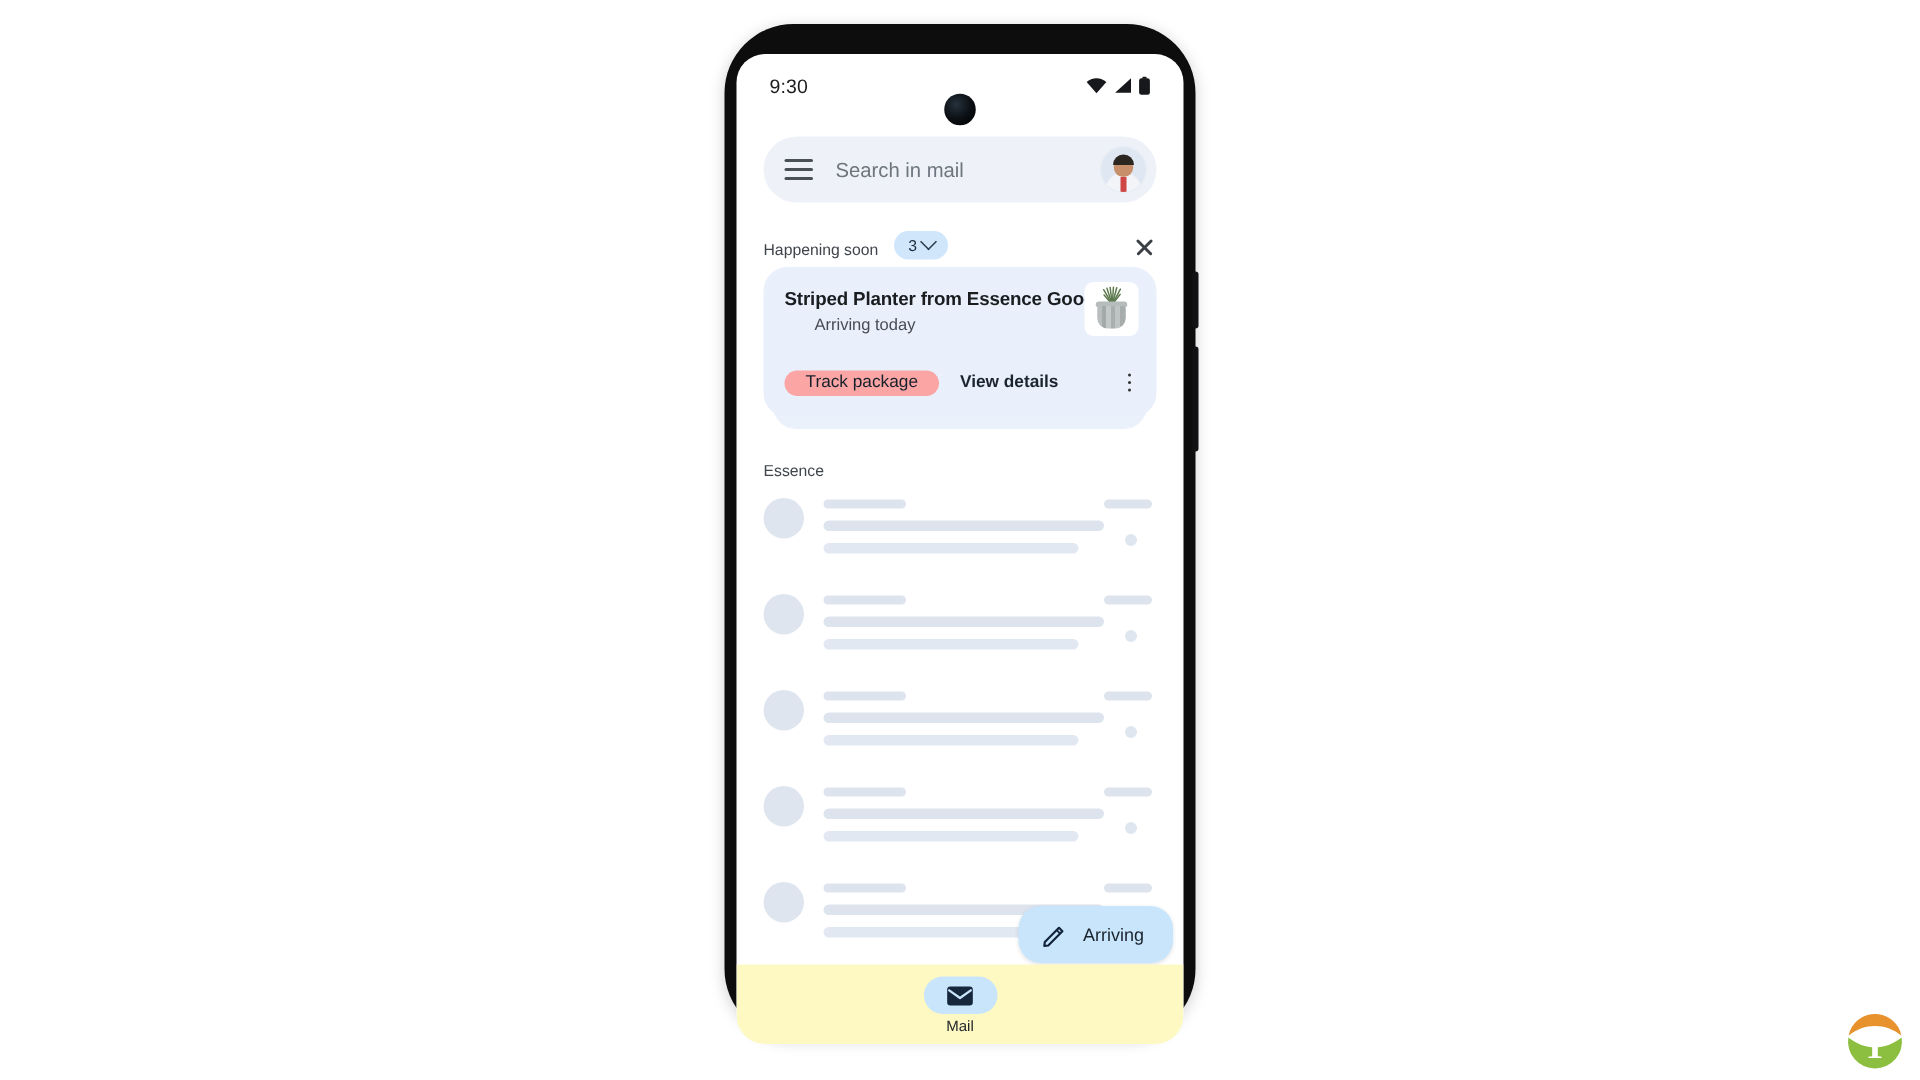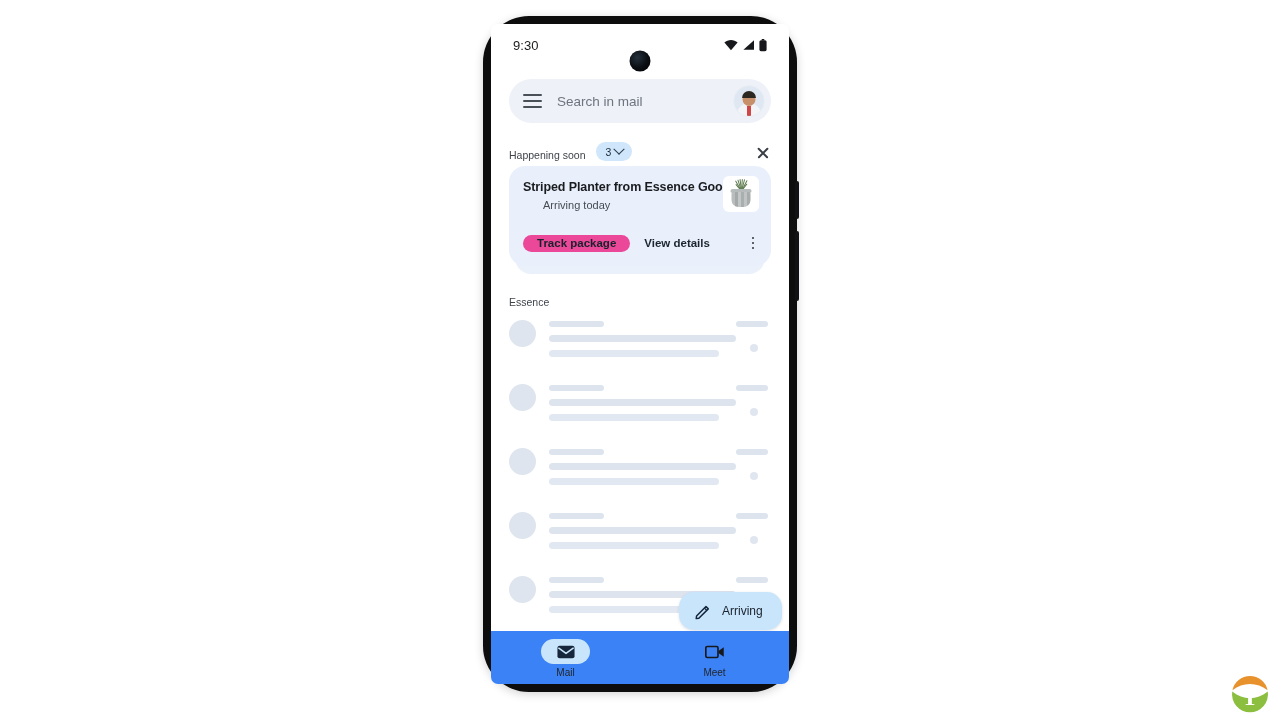--- a/index.html
+++ b/index.html
@@ -10,22 +10,22 @@
   }
   .stage{position:relative;width:1280px;height:720px;}
 
   
   .phone{
     position:absolute;left:483px;top:16px;width:314px;height:676px;
     background:#0d0d0e;border-radius:46px;
     box-shadow:0 2px 10px rgba(0,0,0,.18);
   }
   .phone-inner{
-    position:absolute;left:8px;top:8px;width:298px;height:660px;
-    background:#ffffff;border-radius:7px;overflow:hidden;
+    position:absolute;left:8px;top:20px;width:298px;height:660px;
+    background:#ffffff;border-radius:19px;overflow:hidden;
   }
   .side-btn{position:absolute;right:-2px;width:4px;background:#121214;border-radius:2px;}
   .side-btn.b1{top:165px;height:38px;}
   .side-btn.b2{top:215px;height:70px;}
 
   
   .statusbar{
     position:absolute;left:0;top:0;width:298px;height:42px;
     display:flex;align-items:center;justify-content:space-between;
     padding:0 22px;box-sizing:border-box;
@@ -91,22 +91,22 @@
   }
   .pot{position:absolute;left:50%;bottom:5px;transform:translateX(-50%);width:19px;height:15px;
     background:linear-gradient(90deg,#b9bdbd 0 16%,#a4a9a9 16% 32%,#c3c7c7 32% 48%,#a9aeae 48% 64%,#c0c4c4 64% 80%,#a7acac 80% 100%);
     border-radius:2px 2px 7px 7px;}
   .pot-rim{position:absolute;left:50%;bottom:19px;transform:translateX(-50%);width:21px;height:4px;background:#b6bbbb;border-radius:2px;}
   .leaves{position:absolute;left:50%;bottom:21px;transform:translateX(-50%);width:20px;height:13px;}
   .leaves i{position:absolute;bottom:0;left:50%;width:1.4px;height:12px;background:#5d7a4e;border-radius:1px;transform-origin:bottom center;}
 
   .card-actions{position:absolute;left:14px;right:10px;bottom:14px;display:flex;align-items:center;}
   .btn-track{
-    height:17px;padding:0 14px;border-radius:13px;background:#ec4899;
-    display:flex;align-items:center;font-size:11.5px;color:#17212c;font-weight:700;
+    height:17px;padding:0 14px;border-radius:13px;background:#fca5a5;
+    display:flex;align-items:center;font-size:11.5px;color:#17212c;font-weight:400;
   }
   .btn-details{margin-left:14px;font-size:11.5px;color:#1b2530;font-weight:700;}
   .kebab{margin-left:auto;width:16px;height:18px;display:flex;flex-direction:column;align-items:center;justify-content:center;gap:2.6px;}
   .kebab i{width:2.6px;height:2.6px;border-radius:50%;background:#2f3337;}
 
   
   .primary-label{position:absolute;left:18px;top:272px;font-size:10.5px;color:#40454c;}
 
   
   .list{position:absolute;left:0;top:288px;width:298px;height:360px;}
@@ -124,21 +124,21 @@
     background:#c9e5fb;border-radius:15px;display:flex;align-items:center;
     padding-left:15px;box-sizing:border-box;gap:11px;
     box-shadow:0 1px 3px rgba(20,40,70,.14);
   }
   .fab-label{font-size:12px;color:#19222c;font-weight:500;}
   .pencil{width:17px;height:17px;position:relative;flex:none;}
 
   
   .navbar{
     position:absolute;left:0;bottom:0;width:298px;height:53px;
-    background:#3b82f6;display:flex;text-align:center;
+    background:#fef9c3;display:flex;text-align:center;
   }
   .navitem{flex:1;display:flex;flex-direction:column;align-items:center;justify-content:center;gap:3px;padding-top:2px;}
   .nav-pill{width:49px;height:25px;border-radius:13px;display:flex;align-items:center;justify-content:center;}
   .nav-pill.active{background:#c9e5fb;}
   .nav-label{font-size:10px;color:#22262b;}
 
   
   .watermark{position:absolute;left:1228px;top:672px;width:44px;height:44px;}
 </style>
 </head>
@@ -292,29 +292,20 @@
       <div class="navbar">
         <div class="navitem">
           <div class="nav-pill active">
             <svg width="18" height="14" viewBox="0 0 20 15">
               <rect x="0.5" y="0.5" width="19" height="14" rx="2.4" fill="#16273c"></rect>
               <path d="M2 3.3 10 9l8-5.7" fill="none" stroke="#c9e5fb" stroke-width="1.7" stroke-linecap="round" stroke-linejoin="round"></path>
             </svg>
           </div>
           <span class="nav-label">Mail</span>
         </div>
-        <div class="navitem">
-          <div class="nav-pill">
-            <svg width="20" height="14" viewBox="0 0 22 15">
-              <rect x="0.9" y="1.4" width="13.4" height="12.2" rx="1.6" fill="none" stroke="#16181b" stroke-width="1.8"></rect>
-              <path d="M15.2 6 20.6 2.2v10.6L15.2 9z" fill="#16181b"></path>
-            </svg>
-          </div>
-          <span class="nav-label">Meet</span>
-        </div>
       </div>
 
     </div>
   </div>
 
   <div class="watermark">
     <svg width="44" height="44" viewBox="0 0 44 44">
       <path d="M22 4a18 18 0 0 1 17.6 14.3C34 14 28.4 12 22 12S10 14 4.4 18.3A18 18 0 0 1 22 4z" fill="#e8922e"></path>
       <path d="M4.2 19.6C10 24 15.8 26.2 22 26.2s12-2.2 17.8-6.6A18 18 0 1 1 4.2 19.6z" fill="#8cbf3f"></path>
       <text x="22" y="33" text-anchor="middle" font-family="Liberation Serif, serif" font-size="24" font-weight="700" fill="#ffffff">T</text>

